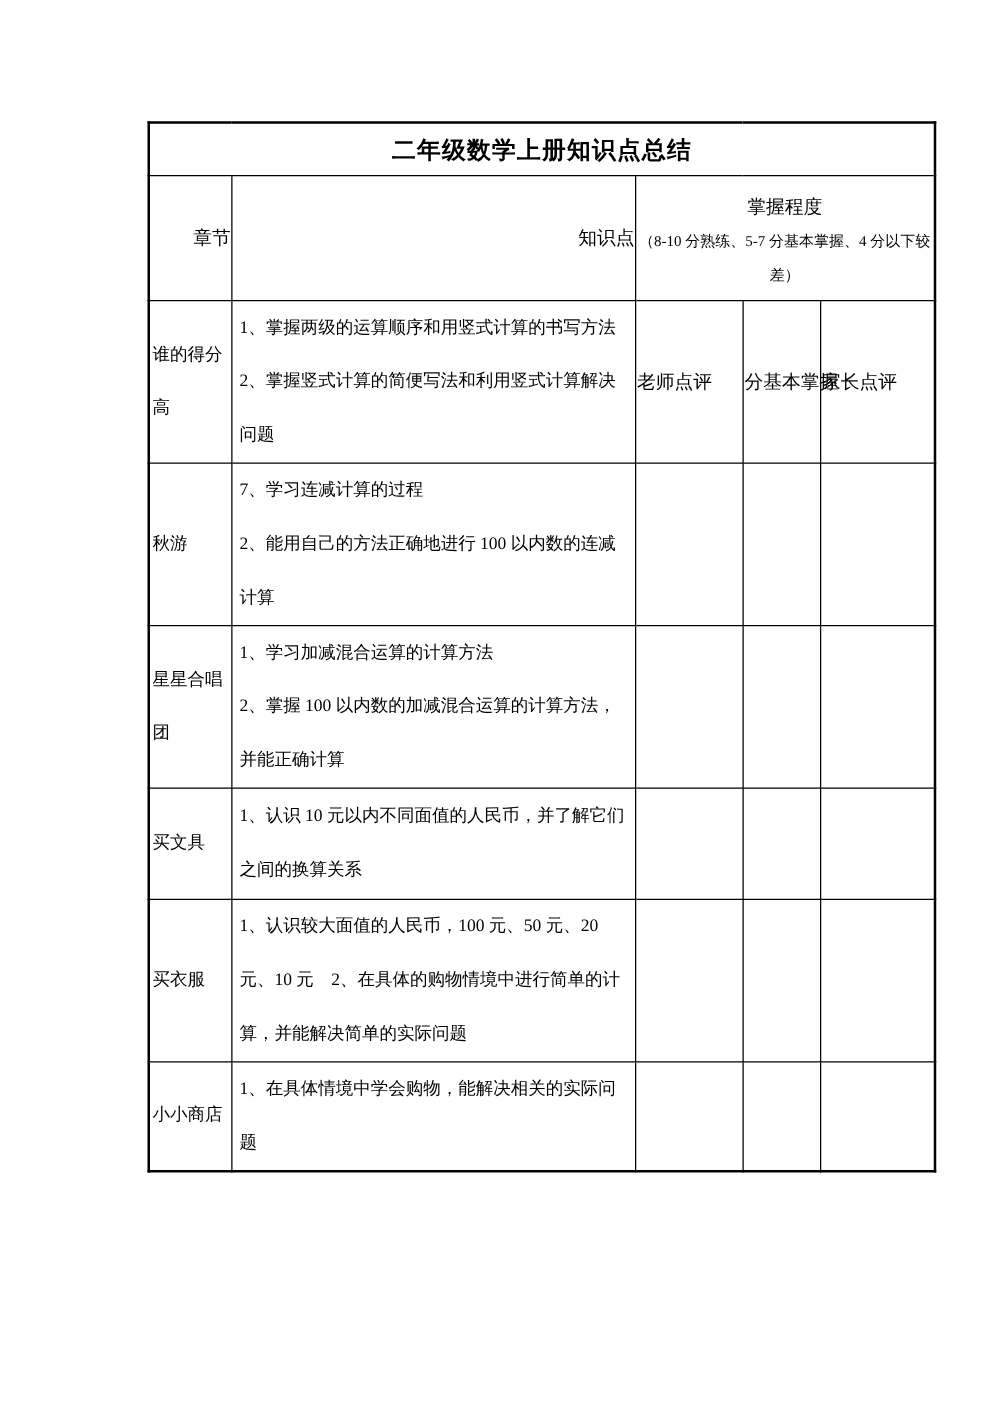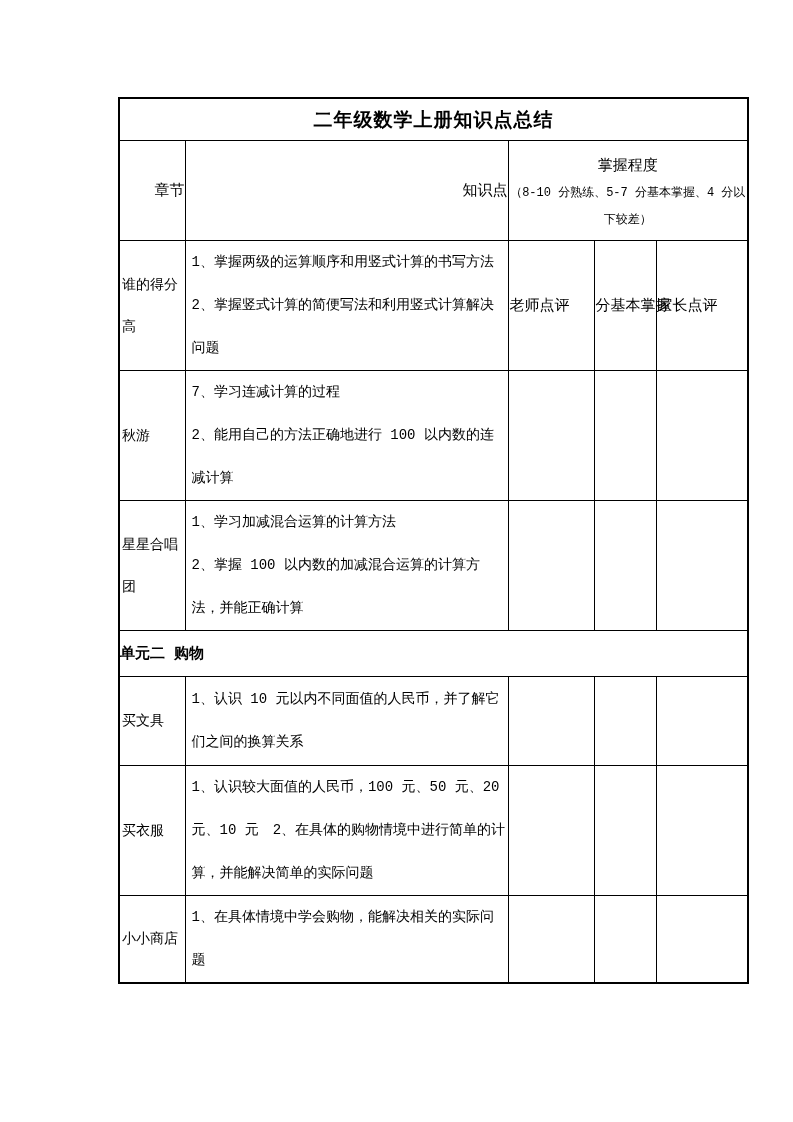--- a/index.html
+++ b/index.html
@@ -23,21 +23,20 @@
     width: 629px;
     border-collapse: collapse;
     table-layout: fixed;
     border: 2px solid #000000;
   }
   table.doc-table td {
     border: 1px solid #000000;
     vertical-align: middle;
     padding: 0;
     overflow: visible;
-    font-family: Liberation Mono, monospace;
   }
   .title-cell {
     height: 41px;
     text-align: center;
     font-weight: bold;
     font-size: 19px;
     letter-spacing: 1px;
   }
   .head-row td { height: 93px; }
   .head-label {
@@ -134,23 +133,20 @@
       <td class="chapter-cell">星星合唱团</td>
       <td class="kp-cell">
         <div class="kp-item">1、学习加减混合运算的计算方法</div>
         <div class="kp-item">2、掌握 100 以内数的加减混合运算的计算方法，并能正确计算</div>
       </td>
       <td class="comment-cell"></td>
       <td class="comment-cell"></td>
       <td class="comment-cell"></td>
     </tr>
 
-    <tr class="section-row sec2">
-      <td colspan="5">单元二 购物</td>
-    </tr>
 
     <tr style="height:89px;">
       <td class="chapter-cell">买文具</td>
       <td class="kp-cell">
         <div class="kp-item">1、认识 10 元以内不同面值的人民币，并了解它们之间的换算关系</div>
       </td>
       <td class="comment-cell"></td>
       <td class="comment-cell"></td>
       <td class="comment-cell"></td>
     </tr>

